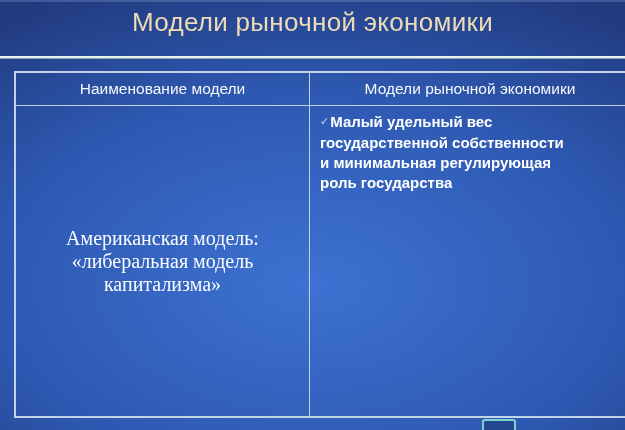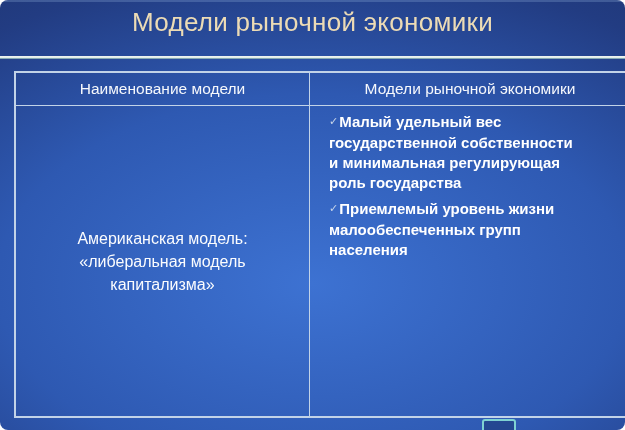--- a/index.html
+++ b/index.html
@@ -10,21 +10,20 @@
     overflow: hidden;
     font-family: "Liberation Sans", sans-serif;
   }
   .slide {
     position: relative;
     width: 625px;
     height: 430px;
     overflow: hidden;
     background:
       radial-gradient(120% 105% at 50% 66%, #3d72d2 0%, #2e59b2 42%, #223c82 70%, #1c2f64 100%);
-    border-radius: 8px;
   }
   .top-glow {
     position: absolute;
     top: 0; left: 0; right: 0;
     height: 2px;
     background: rgba(160, 190, 230, 0.25);
   }
   .slide-title {
     position: absolute;
     top: 7px;
@@ -71,35 +70,35 @@
     justify-content: center;
     font-size: 15.5px;
     color: #f6f8fc;
     white-space: nowrap;
   }
   .model-name-cell {
     display: flex;
     align-items: center;
     justify-content: center;
     text-align: center;
-    font-size: 16px;
+    font-size: 20px;
     line-height: 23px;
     white-space: pre-line;
     color: #fbfcfe;
+    font-family: Liberation Serif, serif;
   }
   .features-cell {
     padding: 6px 8px 4px 10px;
   }
   .feature-item {
     font-weight: bold;
     font-size: 15px;
     line-height: 20px;
     margin-bottom: 6px;
     color: #ffffff;
-    margin-left: 9px;
   }
   .feature-item:last-child { margin-bottom: 0; }
   .checkmark-icon {
     font-size: 11px;
     font-weight: normal;
     color: #c9d6e8;
     position: relative;
     top: -2px;
     margin-right: 1px;
   }
@@ -134,22 +133,17 @@
 «либеральная модель
 капитализма»</div>
 
     <div class="cell features-cell">
       <div class="feature-item">
         <span class="checkmark-icon">✓</span><span class="feature-text">Малый удельный вес
 государственной собственности
 и минимальная  регулирующая
 роль государства</span>
       </div>
-      <div class="feature-item">
-        <span class="checkmark-icon">✓</span><span class="feature-text">Приемлемый уровень жизни
-малообеспеченных групп
-населения</span>
-      </div>
     </div>
   </div>
 
   <div class="media-icon"></div>
 </div>
 
 </body></html>

